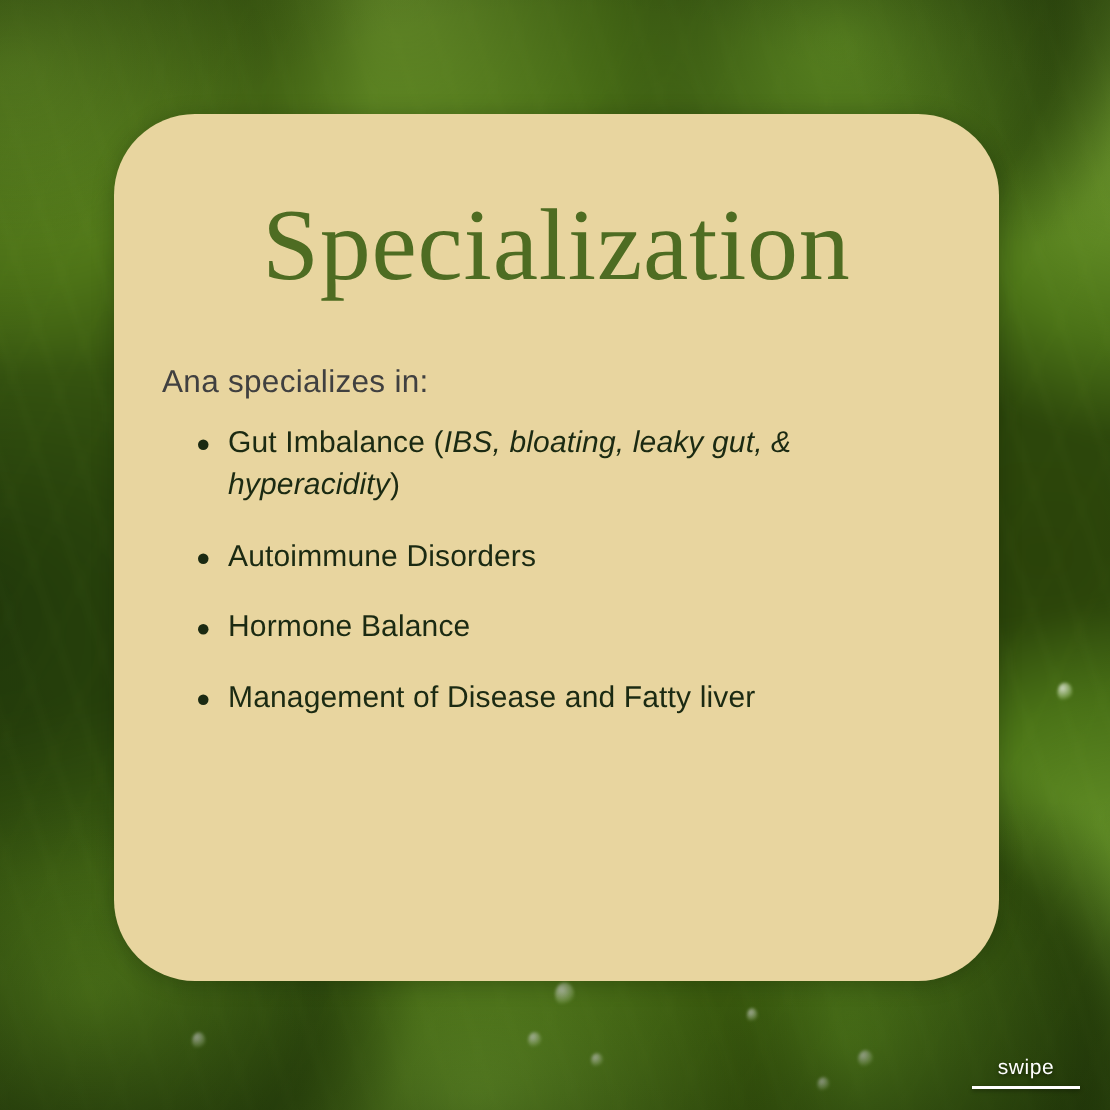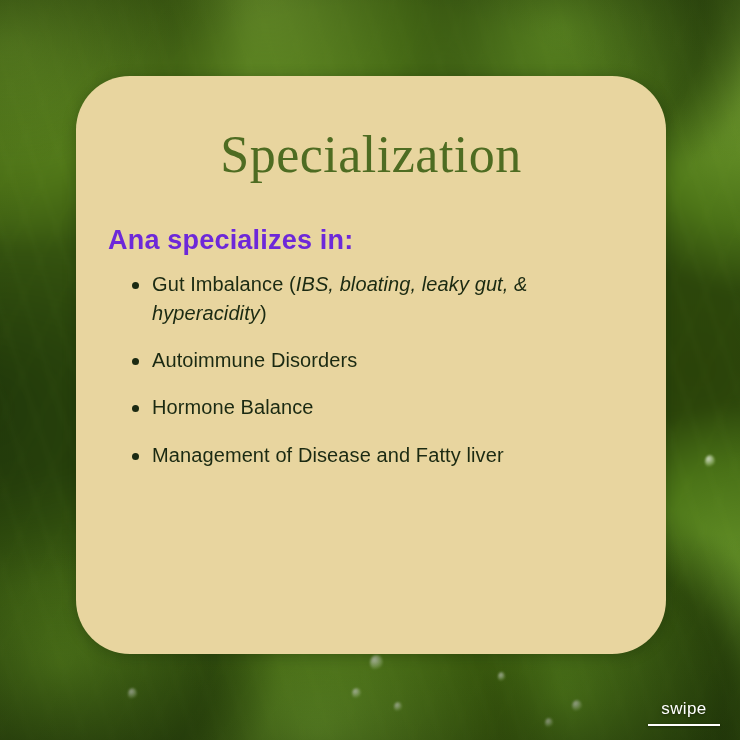--- a/index.html
+++ b/index.html
@@ -79,36 +79,36 @@
     background: #e8d59f;
     border-radius: 54px;
     box-shadow: 0 2px 14px rgba(12, 22, 4, .28);
   }
 
   .card-title {
     margin: 0;
     padding-top: 50px;
     text-align: center;
     font-family: "Liberation Serif", "DejaVu Serif", serif;
-    font-size: 52px;
+    font-size: 68px;
     font-weight: 400;
     letter-spacing: .5px;
     color: #4e6c22;
     line-height: 1.1;
   }
 
   .body-block {
     padding: 42px 26px 0 32px;
   }
 
   .lead {
     margin: 0 0 14px 0;
-    font-size: 27px;
-    font-weight: bold;
-    color: #6d28d9;
+    font-size: 21px;
+    font-weight: normal;
+    color: #404040;
     letter-spacing: .2px;
   }
 
   ul.spec-list {
     list-style: none;
     margin: 0;
     padding: 0;
   }
   ul.spec-list li {
     position: relative;
@@ -136,21 +136,21 @@
   
   .swipe {
     position: absolute;
     right: 18px;
     bottom: 14px;
     width: 76px;
     text-align: center;
   }
   .swipe-label {
     display: block;
-    font-size: 17px;
+    font-size: 14px;
     color: #ffffff;
     letter-spacing: .4px;
     text-shadow: 0 1px 3px rgba(0,0,0,.45);
     line-height: 1.15;
   }
   .swipe-bar {
     display: block;
     margin: 5px auto 0 auto;
     width: 72px;
     height: 2px;

